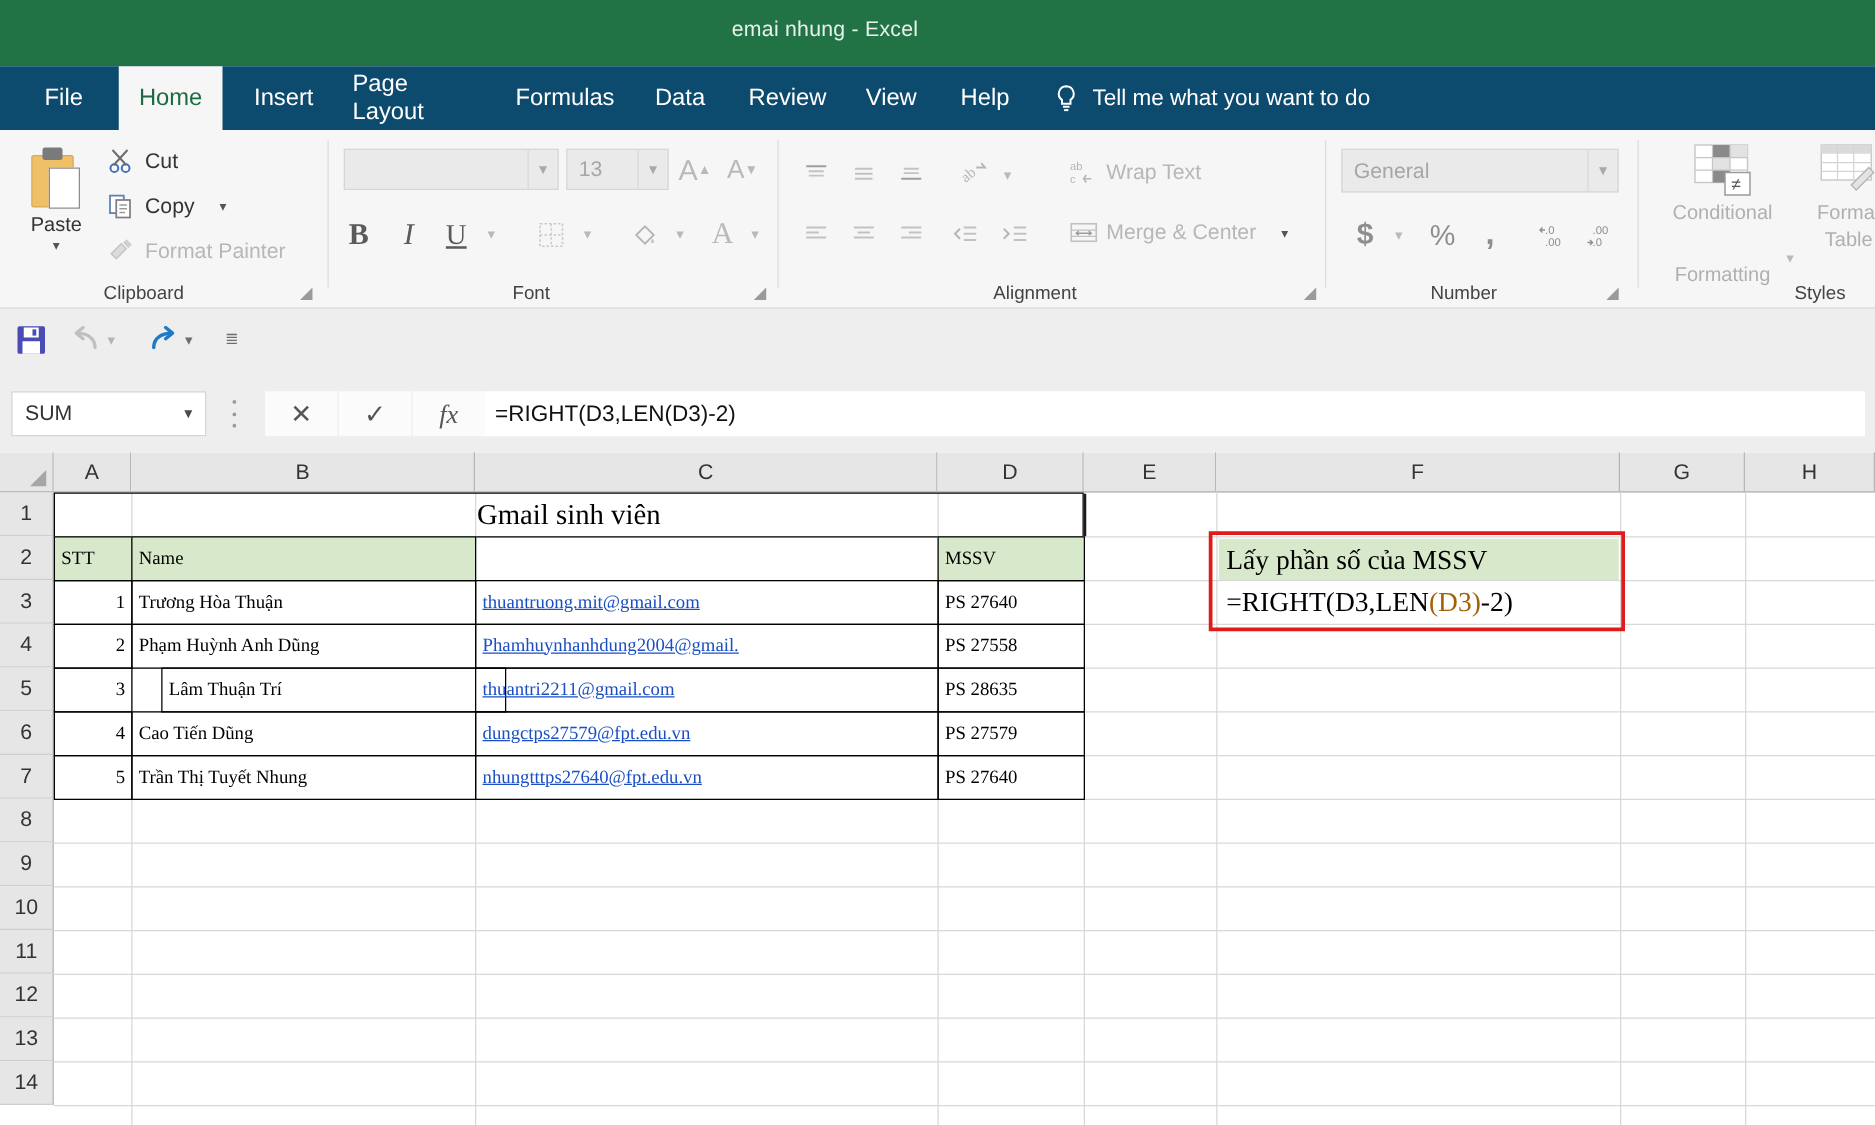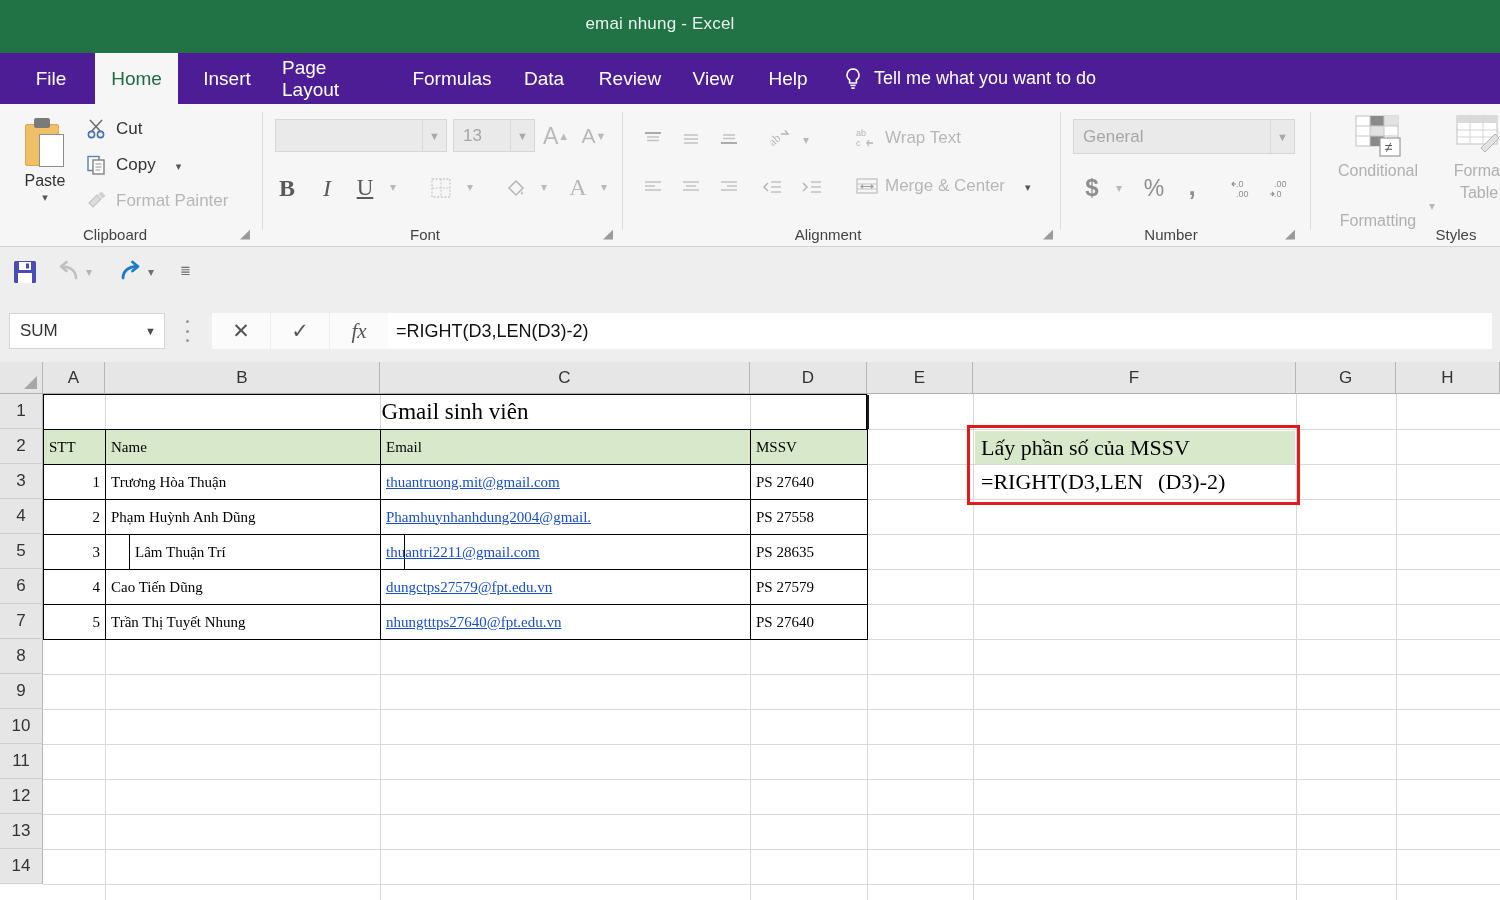--- a/index.html
+++ b/index.html
@@ -18,21 +18,21 @@
   .titlebar .doc-title {
     position: absolute; left: 0; top: 14px; width: 1500px;
     text-align: center; color: #e8f2ec; font-size: 17px;
     letter-spacing: .2px;
     padding-right: 180px;
   }
 
   
   .tabbar {
     position: absolute; left: 0; top: 53px; width: 1500px; height: 51px;
-    background: #4c1d95;
+    background: #0c4a6e;
   }
   .tab {
     position: absolute; top: 0; height: 51px;
     display: flex; align-items: center; justify-content: center;
     color: #ffffff; font-size: 19px; padding: 0 14px;
     cursor: pointer;
   }
   .tab.active {
     background: #f6f6f6; color: #1d6b41; font-weight: 400;
   }
@@ -187,21 +187,21 @@
   .note-head {
     position: absolute; background: #d8e9cb; display: flex; align-items: center;
     font-family: "Liberation Serif", serif; font-size: 22px; color: #000;
     padding-left: 6px; white-space: nowrap;
   }
   .note-body {
     position: absolute; background: #ffffff; display: flex; align-items: center;
     font-family: "Liberation Serif", serif; font-size: 22px; color: #000;
     padding-left: 6px; white-space: nowrap;
   }
-  .p-inner { color: #000000; margin-left: 15px; }
+  .p-inner { color: #a16207; }
 </style>
 </head>
 <body>
 
 <div id="app">
 
   <div class="titlebar">
     <div class="doc-title">emai nhung  -  Excel</div>
   </div>
 
@@ -586,21 +586,20 @@
     <div class="gline-h" style="left:43px;top:382px;width:1457px;"></div>
     <div class="gline-h" style="left:43px;top:417px;width:1457px;"></div>
     <div class="gline-h" style="left:43px;top:452px;width:1457px;"></div>
     <div class="gline-h" style="left:43px;top:487px;width:1457px;"></div>
     <div class="gline-h" style="left:43px;top:522px;width:1457px;"></div>
 
     <div class="cell bordered ctr" style="left:43px;top:32px;width:824px;height:36px;font-size:23px;">Gmail sinh viên</div>
 
     <div class="cell bordered greenfill lft" style="left:43px;top:67px;width:63px;height:36px;">STT</div>
     <div class="cell bordered greenfill lft" style="left:105px;top:67px;width:276px;height:36px;">Name</div>
-    <div class="cell bordered greenfill lft" style="left:380px;top:67px;width:371px;height:36px;">Email</div>
     <div class="cell bordered greenfill lft" style="left:750px;top:67px;width:118px;height:36px;">MSSV</div>
 
     <div class="cell bordered rgt" style="left:43px;top:102px;width:63px;height:36px;">1</div>
     <div class="cell bordered lft" style="left:105px;top:102px;width:276px;height:36px;">Trương Hòa Thuận</div>
     <div class="cell bordered lft link" style="left:380px;top:102px;width:371px;height:36px;">thuantruong.mit@gmail.com</div>
     <div class="cell bordered lft" style="left:750px;top:102px;width:118px;height:36px;">PS 27640</div>
 
     <div class="cell bordered rgt" style="left:43px;top:137px;width:63px;height:36px;">2</div>
     <div class="cell bordered lft" style="left:105px;top:137px;width:276px;height:36px;">Phạm Huỳnh Anh Dũng</div>
     <div class="cell bordered lft link" style="left:380px;top:137px;width:371px;height:36px;">Phamhuynhanhdung2004@gmail.</div>

